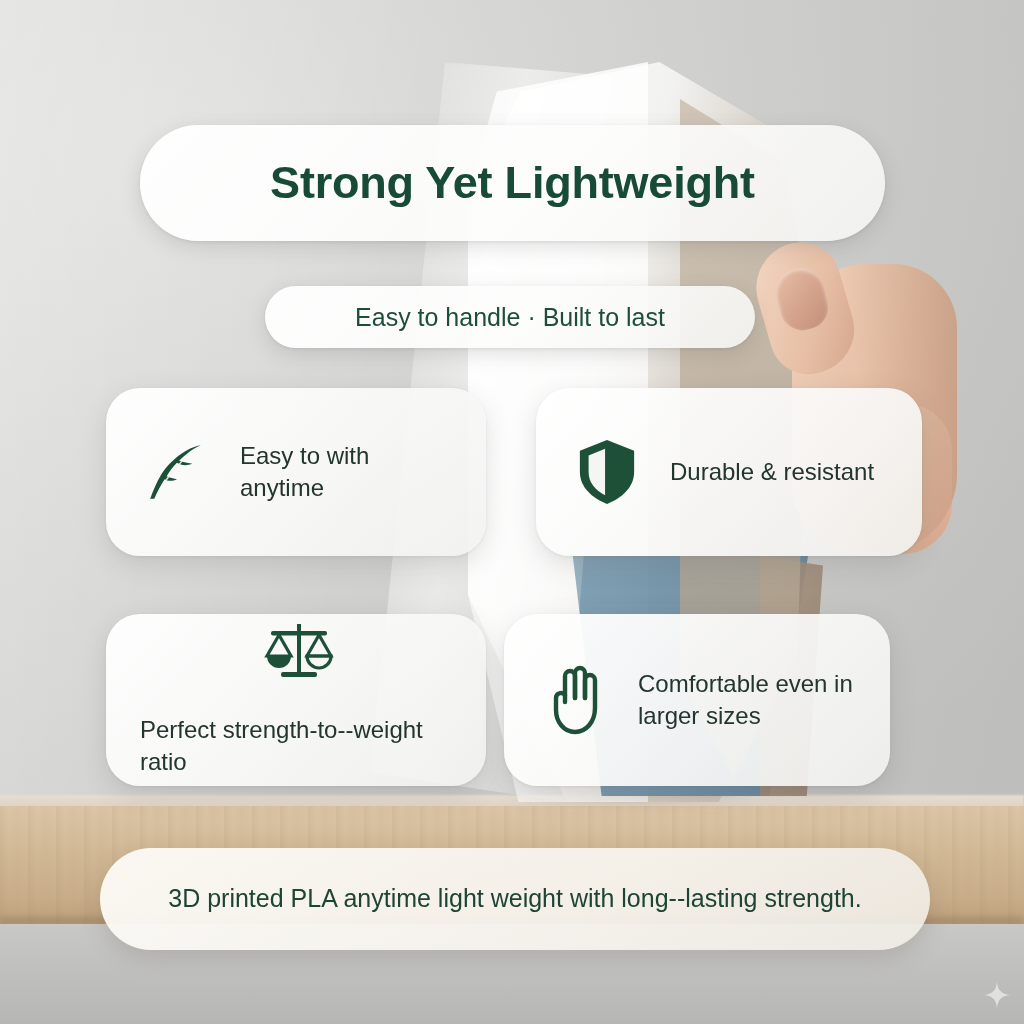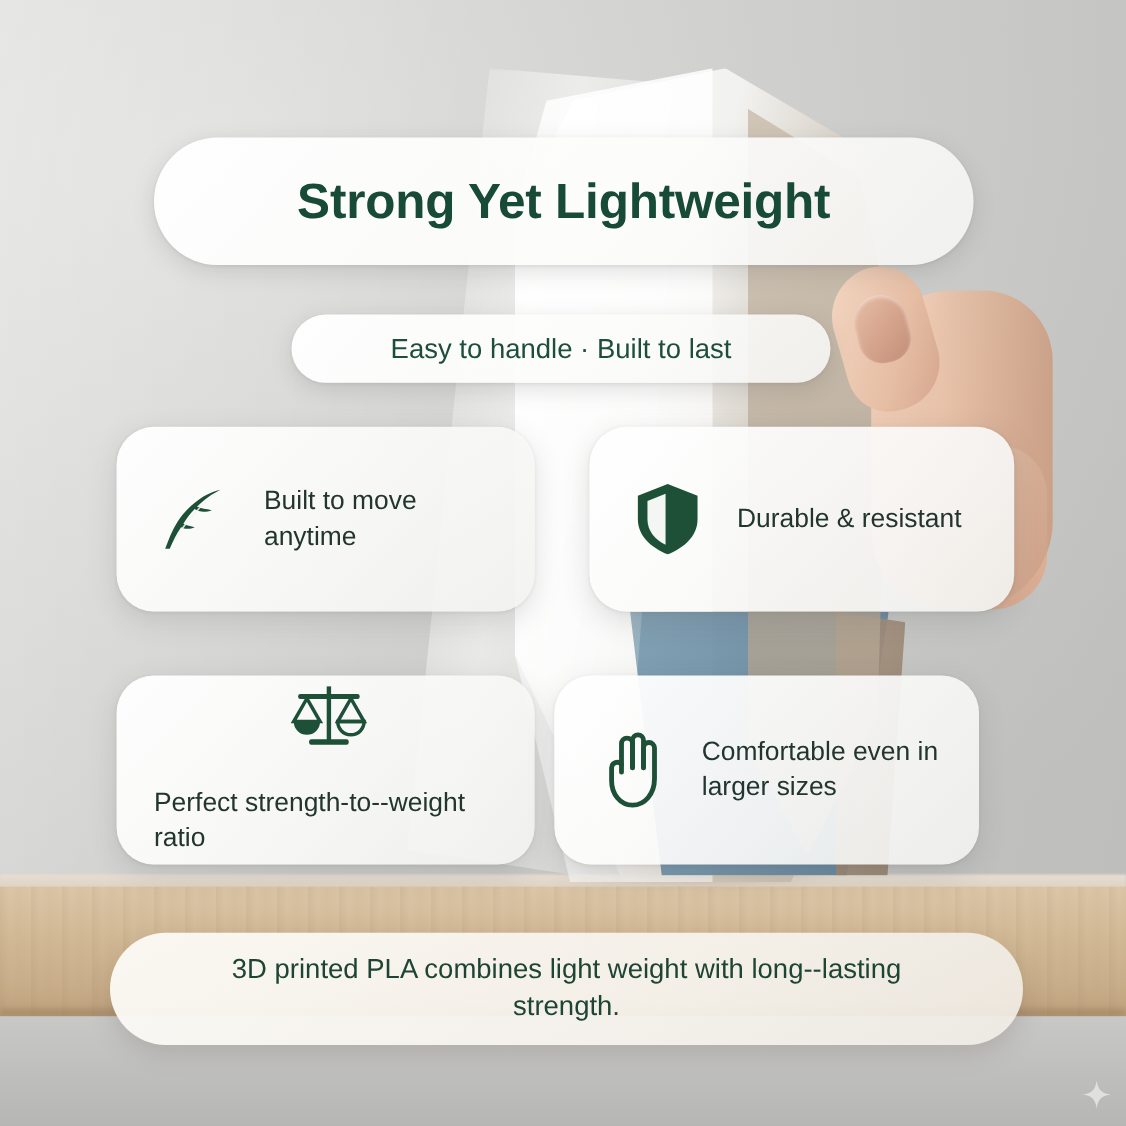--- a/index.html
+++ b/index.html
@@ -207,21 +207,21 @@
     <span class="title-text">Strong Yet Lightweight</span>
   </div>
 
   <div class="card" id="card-0">
     <span class="card-icon">
       <svg viewBox="0 0 64 64" width="66" height="72" aria-hidden="true">
         <path d="M55 6 C42 8 26 20 17 34 C12 42 9 50 6 58 L10 58 C13 51 16 45 20 39 C23 41 28 41 32 39 C27 38 24 37 22 36 C25 31 28 27 32 23 C36 26 42 26 47 24 C41 23 37 22 34 21 C40 15 48 9 55 6 Z" fill="#1e5038"></path>
         <path d="M55 6 C40 16 26 30 15 48 L12 55 C24 36 38 19 55 6 Z" fill="#f3f5f2" opacity="0.85"></path>
       </svg>
     </span>
-    <span class="card-label">Built to move anytime</span>
+    <span class="card-label">Easy to with anytime</span>
   </div>
 
   <div class="card" id="card-1">
     <span class="card-icon">
       <svg viewBox="0 0 64 72" width="62" height="72" aria-hidden="true">
         <path d="M32 3 L60 14 L60 36 C60 52 47 63 32 69 C17 63 4 52 4 36 L4 14 Z" fill="#1e5038"></path>
         <path d="M30 12 L13 19 L13 36 C13 47 20 55 30 60 Z" fill="#f4f6f3"></path>
       </svg>
     </span>
     <span class="card-label">Durable &amp; resistant</span>
@@ -249,21 +249,21 @@
           <path d="M22 38 L22 12 A5 5 0 0 1 32 12 L32 34"></path>
           <path d="M32 34 L32 9 A5 5 0 0 1 42 9 L42 34"></path>
           <path d="M42 34 L42 16 A5 5 0 0 1 52 16 L52 44 C52 58 43 68 32 68 C21 68 13 58 13 46 L13 34 A5 5 0 0 1 22 31"></path>
         </g>
       </svg>
     </span>
     <span class="card-label">Comfortable even in larger sizes</span>
   </div>
 
   <div class="pill" id="footer-pill">
-    <span class="footer-text">3D printed PLA combines light weight with long--lasting strength.</span>
+    <span class="footer-text">3D printed PLA anytime light weight with long--lasting strength.</span>
   </div>
 
   <span class="sparkle">
     <svg viewBox="0 0 24 24" width="26" height="26" aria-hidden="true">
       <path d="M12 0 C13 8 16 11 24 12 C16 13 13 16 12 24 C11 16 8 13 0 12 C8 11 11 8 12 0 Z" fill="#ffffff"></path>
     </svg>
   </span>
 
 </div>
 

